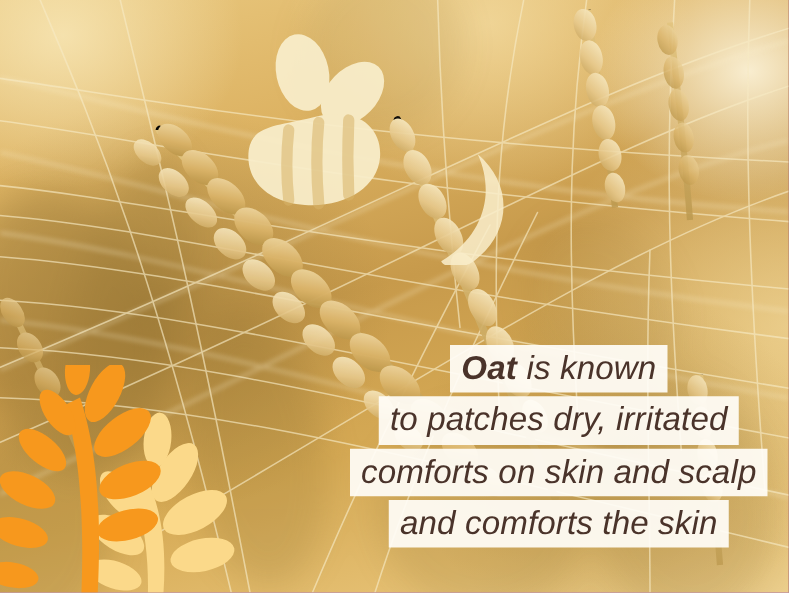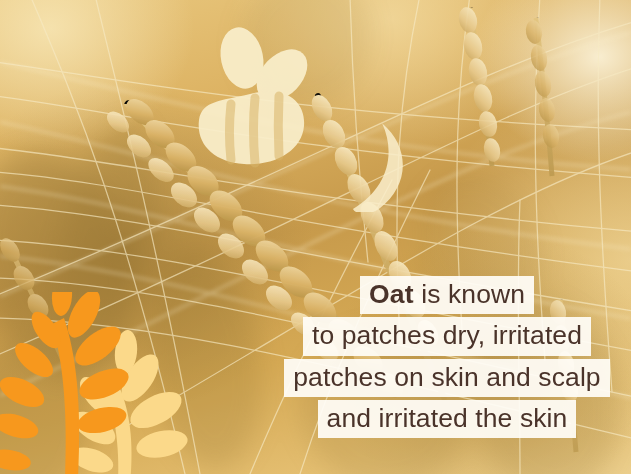--- a/index.html
+++ b/index.html
@@ -11,20 +11,21 @@
   body {
     font-family: "Liberation Sans", sans-serif;
   }
 
   .banner {
     position: relative;
     width: 631px;
     height: 474px;
     overflow: hidden;
     background: #7f1d1d;
+    font-style: italic;
   }
 
   
   .bg-photo {
     position: absolute;
     inset: 0;
     background:
       radial-gradient(ellipse 180px 150px at 95% 12%,  rgba(255,249,228,0.85) 0%, rgba(255,249,228,0) 70%),
       radial-gradient(ellipse 200px 170px at 8% 6%,    rgba(249,233,186,0.80) 0%, rgba(249,233,186,0) 72%),
       radial-gradient(ellipse 230px 200px at 62% 4%,   rgba(246,224,168,0.70) 0%, rgba(246,224,168,0) 70%),
@@ -326,17 +327,17 @@
       <ellipse cx="112" cy="128" rx="12" ry="25" transform="rotate(76 112 128)"></ellipse>
       <ellipse cx="26" cy="134" rx="11" ry="23" transform="rotate(-74 26 134)"></ellipse>
       <ellipse cx="72" cy="4" rx="10" ry="20" transform="rotate(4 72 4)"></ellipse>
       <ellipse cx="20" cy="168" rx="10" ry="21" transform="rotate(-80 20 168)"></ellipse>
     </g>
   </svg>
 
   <div class="headline">
     <div class="headline-line"><span class="lead">Oat</span><span> is known</span></div>
     <div class="headline-line">to patches dry, irritated</div>
-    <div class="headline-line">patches on skin and scalp</div>
-    <div class="headline-line">and irritated the skin</div>
+    <div class="headline-line">comforts on skin and scalp</div>
+    <div class="headline-line">and comforts the skin</div>
   </div>
 
 </div>
 
 </body></html>

